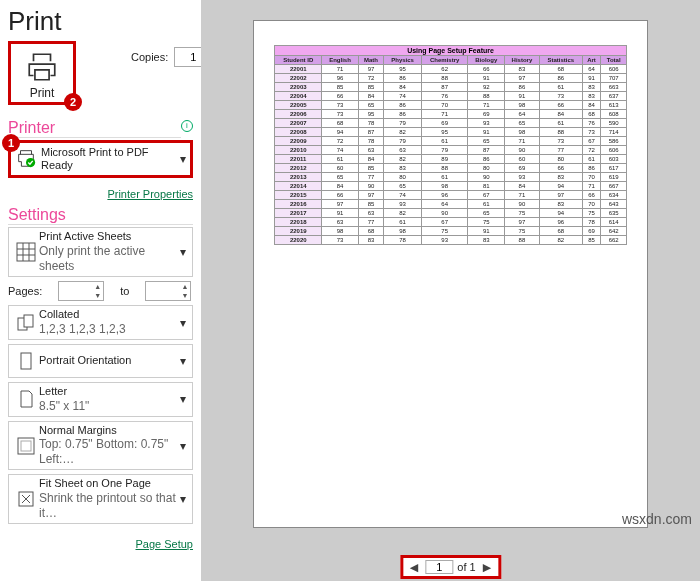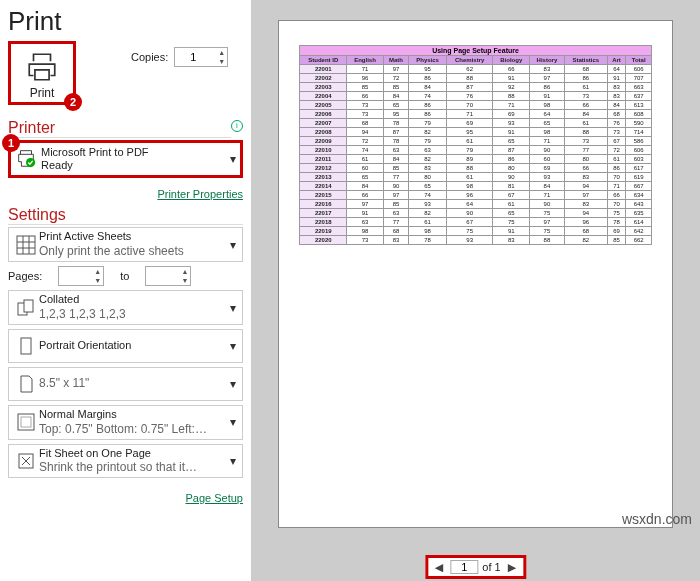--- a/index.html
+++ b/index.html
@@ -1,30 +1,30 @@
 <!DOCTYPE html>
 <html><head>
 <meta charset="utf-8">
 <style>
 * { box-sizing: border-box; margin: 0; padding: 0; font-family: "Segoe UI", Arial, sans-serif; }
 body { width: 700px; height: 581px; background: #fff; display: flex; font-size: 11px; color: #222; overflow: hidden; }
-.left { width: 251px; padding: 6px 8px 0 8px; display: flex; flex-direction: column; }
+.left { width: 201px; padding: 6px 8px 0 8px; display: flex; flex-direction: column; }
 .right { flex: 1; background: #ccc; position: relative; display: flex; flex-direction: column; align-items: center; justify-content: flex-start; padding-top: 20px; }
 .page-title { font-size: 26px; color: #222; font-weight: 400; margin-bottom: 4px; }
 .toprow { display: flex; align-items: flex-start; gap: 20px; margin-bottom: 8px; }
 .printbox { border: 3px solid #c00; padding: 6px 14px 2px 14px; display: flex; flex-direction: column; align-items: center; position: relative; }
 .printbox svg { width: 34px; height: 34px; }
 .printbox .lbl { font-size: 12px; margin-top: 2px; }
 .badge { position: absolute; width: 18px; height: 18px; background: #c00; color: #fff; border-radius: 50%; font-size: 11px; display: flex; align-items: center; justify-content: center; font-weight: bold; }
 .copies { display: flex; align-items: center; gap: 6px; margin-top: 6px; margin-left: 35px; }
 .spin { display: inline-flex; align-items: center; border: 1px solid #aaa; height: 20px; width: 54px; position: relative; }
 .spin input { border: none; width: 36px; text-align: center; font-size: 11px; outline: none; background: transparent; }
 .spin .caret { position: absolute; right: 2px; font-size: 7px; color: #555; line-height: 1; cursor: pointer; }
 .spin .up { top: 1px; } .spin .down { bottom: 1px; }
-.section-title { font-size: 16px; color: #b91c1c; margin: 6px 0 2px 0; font-weight: 400; border-bottom: 1px solid #ddd; }
+.section-title { font-size: 16px; color: #ec4899; margin: 6px 0 2px 0; font-weight: 400; border-bottom: 1px solid #ddd; }
 .printer-head { display: flex; align-items: center; justify-content: space-between; }
 .info-i { width: 12px; height: 12px; border: 1px solid #0a6; color: #0a6; border-radius: 50%; font-size: 8px; display: inline-flex; align-items: center; justify-content: center; margin-bottom: 2px; }
 .printer-sel { border: 3px solid #c00; display: flex; align-items: center; padding: 3px 4px; position: relative; }
 .printer-sel .icon { width: 26px; position: relative; }
 .printer-sel .txt { flex: 1; display: flex; flex-direction: column; line-height: 1.2; }
 .printer-sel .chev { font-size: 12px; color: #333; }
 .greenlink { color: #067746; font-size: 11px; text-align: right; margin-top: 10px; text-decoration: underline; cursor: pointer; }
 .opt { display: flex; align-items: center; border: 1px solid #ccc; padding: 2px 4px; margin-bottom: 4px; min-height: 34px; }
 .opt .icon { width: 26px; display: flex; justify-content: center; }
 .opt .txt { flex: 1; display: flex; flex-direction: column; line-height: 1.25; }
@@ -145,20 +145,21 @@
     <span class="chev">▾</span>
   </div>
 
   <div class="opt">
     <div class="icon">
         <svg width="20" height="20" viewBox="0 0 20 20">
           <path d="M5 2h8l3 3v13H5z" fill="none" stroke="#555"></path>
         </svg>
       </div>
     <div class="txt">
+        <span>Letter</span>
         <span class="sub">8.5" x 11"</span>
       </div>
     <span class="chev">▾</span>
   </div>
 
   <div class="opt">
     <div class="icon">
         <svg width="20" height="20" viewBox="0 0 20 20">
           <rect x="2" y="2" width="16" height="16" fill="none" stroke="#555"></rect>
           <rect x="5" y="5" width="10" height="10" fill="none" stroke="#aaa"></rect>

